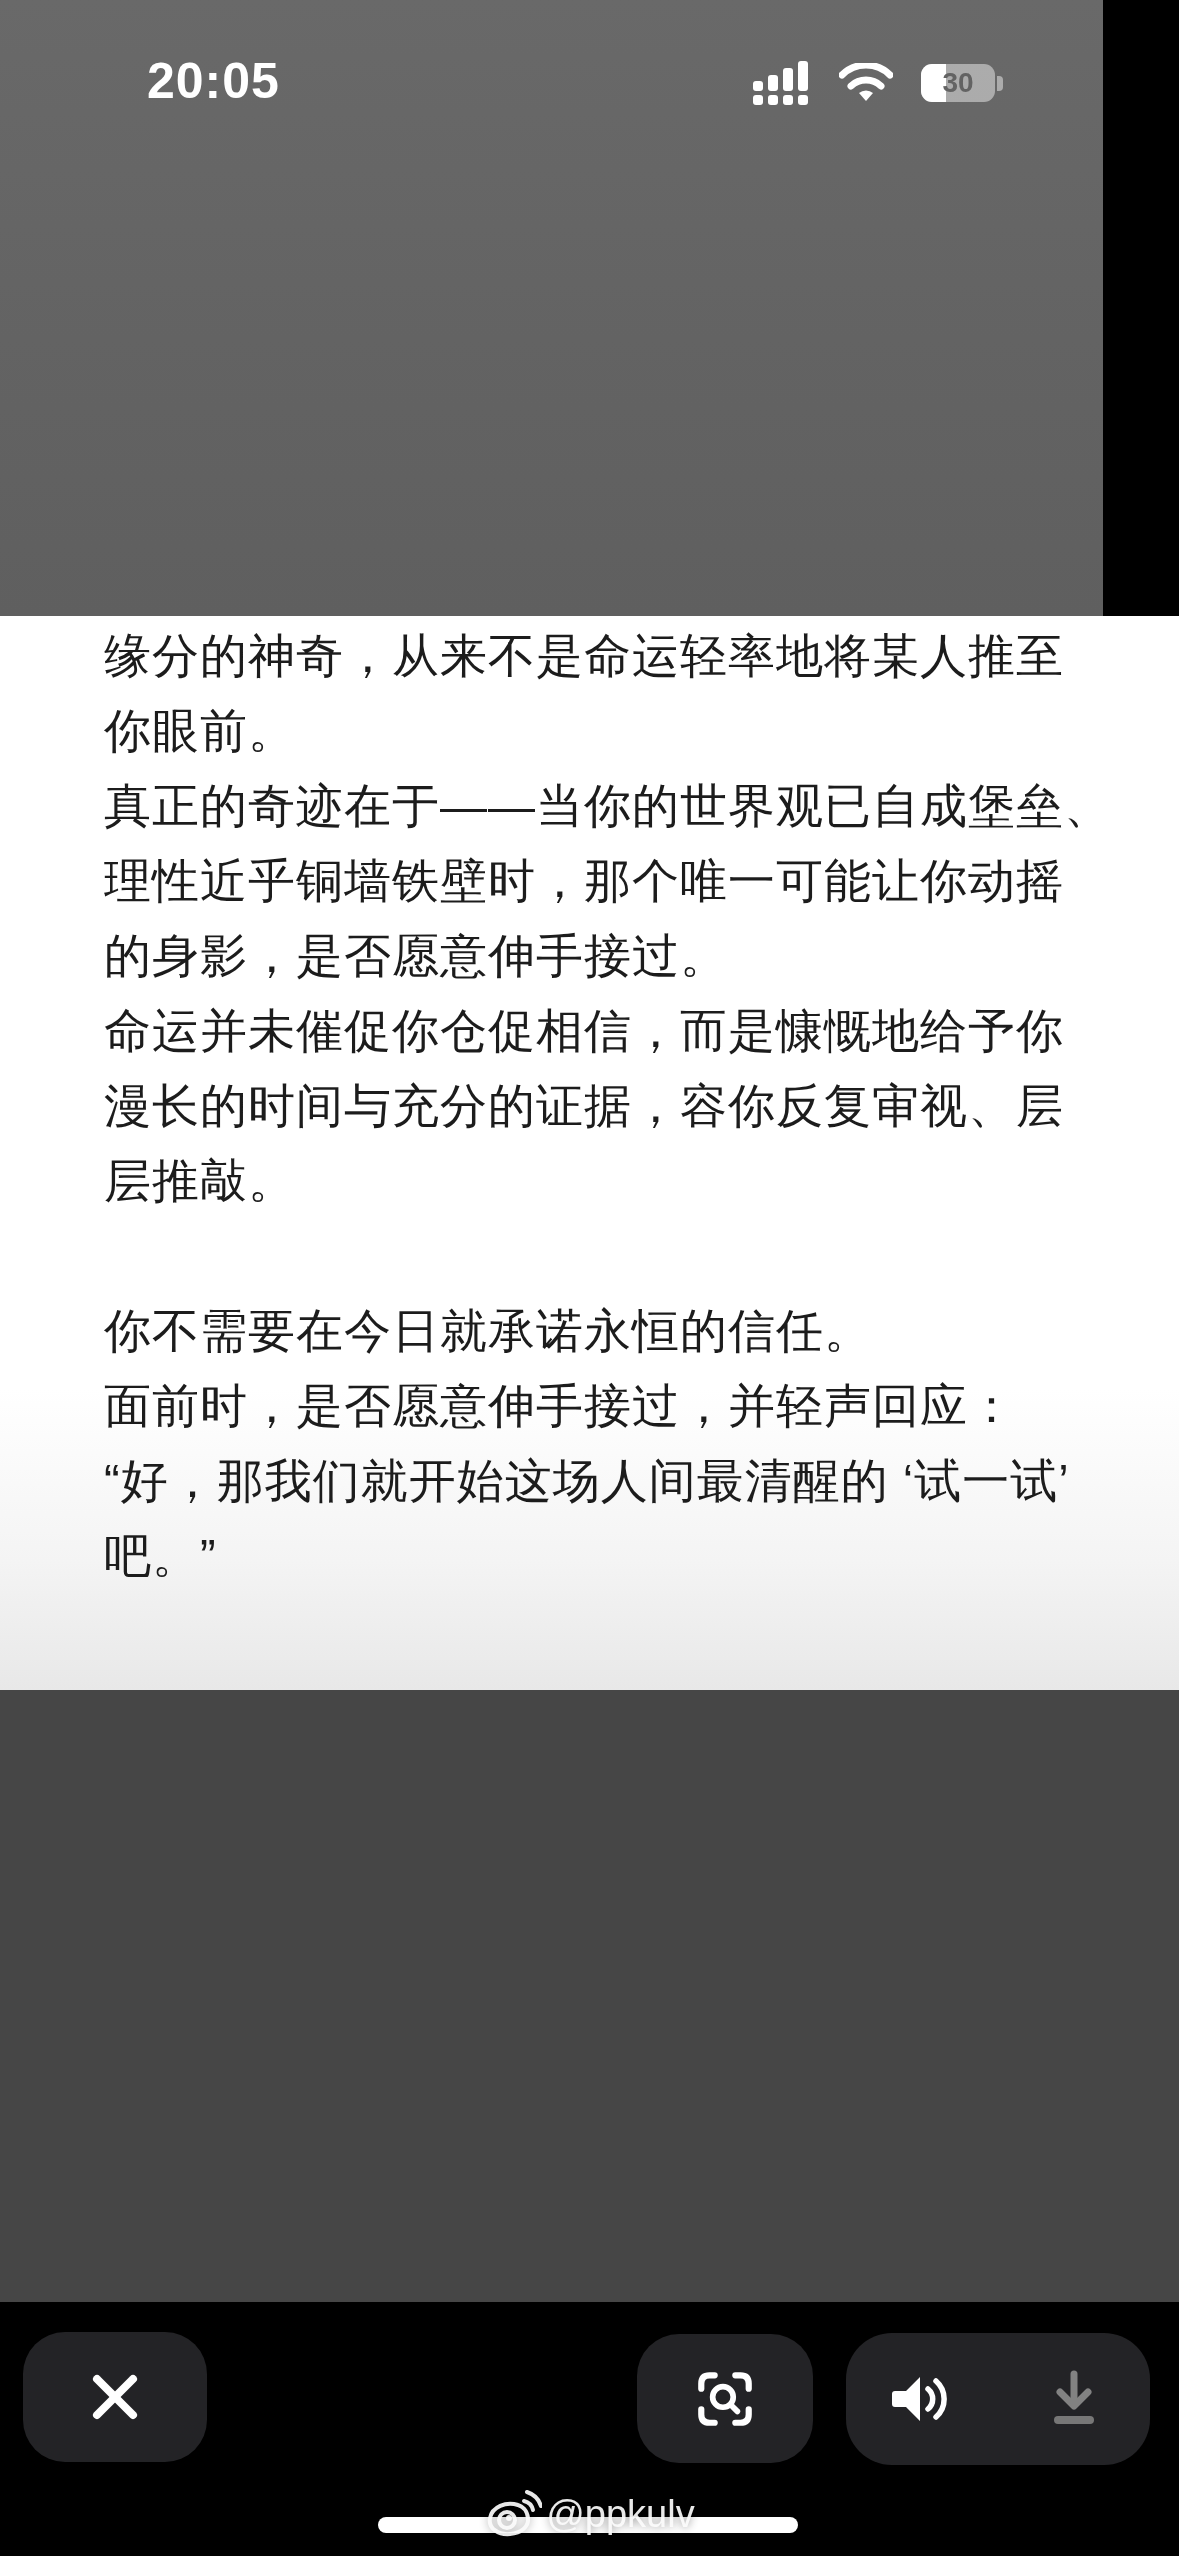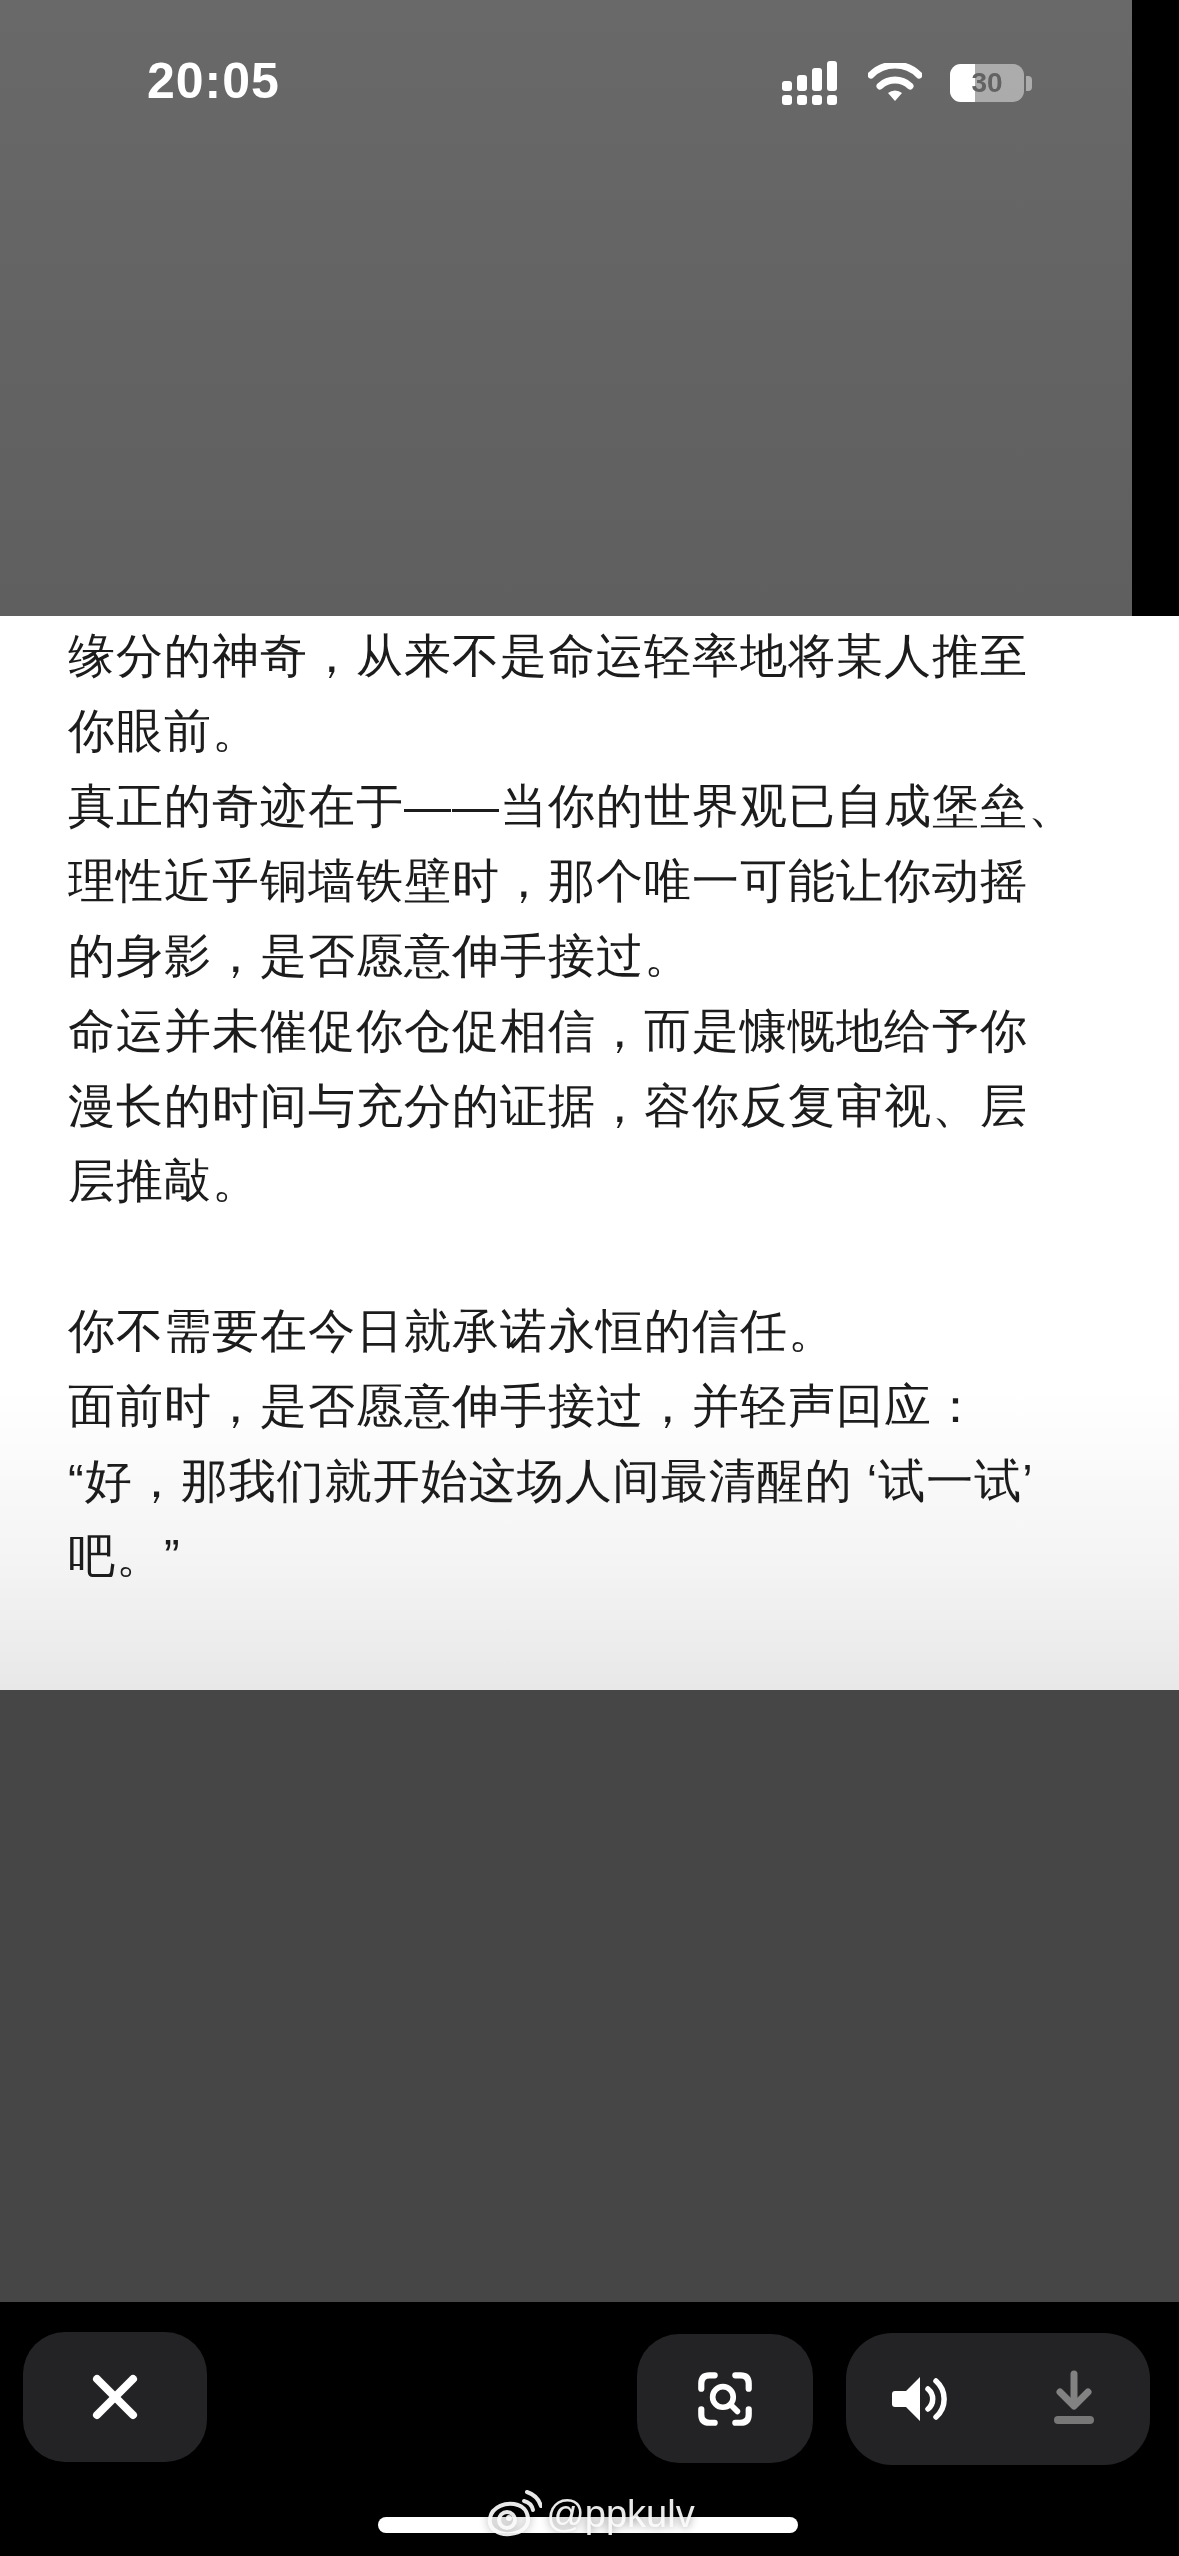--- a/index.html
+++ b/index.html
@@ -5,21 +5,20 @@
   html,body{margin:0;padding:0;background:#000;}
   .screen{
     position:relative;width:1179px;height:2556px;overflow:hidden;
     background:#000;font-family:"Liberation Sans", sans-serif;
     -webkit-font-smoothing:antialiased;
   }
   
   .top-area{
     position:absolute;left:0;top:0;width:1103px;height:616px;
     background:linear-gradient(180deg,#696969 0%,#636363 55%,#5f5f5f 100%);
-    padding-left:29px;
   }
   
   .status-time{
     position:absolute;left:147px;top:56px;
     font-size:50px;font-weight:700;color:#fff;letter-spacing:1px;line-height:50px;
   }
   .status-right{
     position:absolute;right:100px;top:58px;height:50px;
     display:flex;align-items:center;gap:28px;
   }
@@ -42,21 +41,21 @@
   
   .image-band{
     position:absolute;left:0;top:616px;width:1179px;height:1074px;
     background:linear-gradient(180deg,#ffffff 0%,#ffffff 72%,#f4f4f4 88%,#e8e8e8 100%);
   }
   .text-block{
     position:absolute;left:68px;top:2px;right:40px;
     font-size:47px;line-height:75px;font-weight:500;color:#1c1c1c;
     letter-spacing:1px;
   }
-  .text-line{min-height:75px;white-space:nowrap;}
+  .text-line{min-height:75px;white-space:nowrap;margin-left:36px;}
   
   .bottom-area{
     position:absolute;left:0;top:1690px;width:1179px;height:612px;
     background:#464646;
   }
   
   .toolbar{
     position:absolute;left:0;top:2302px;width:1179px;height:254px;
     background:#000;
   }

